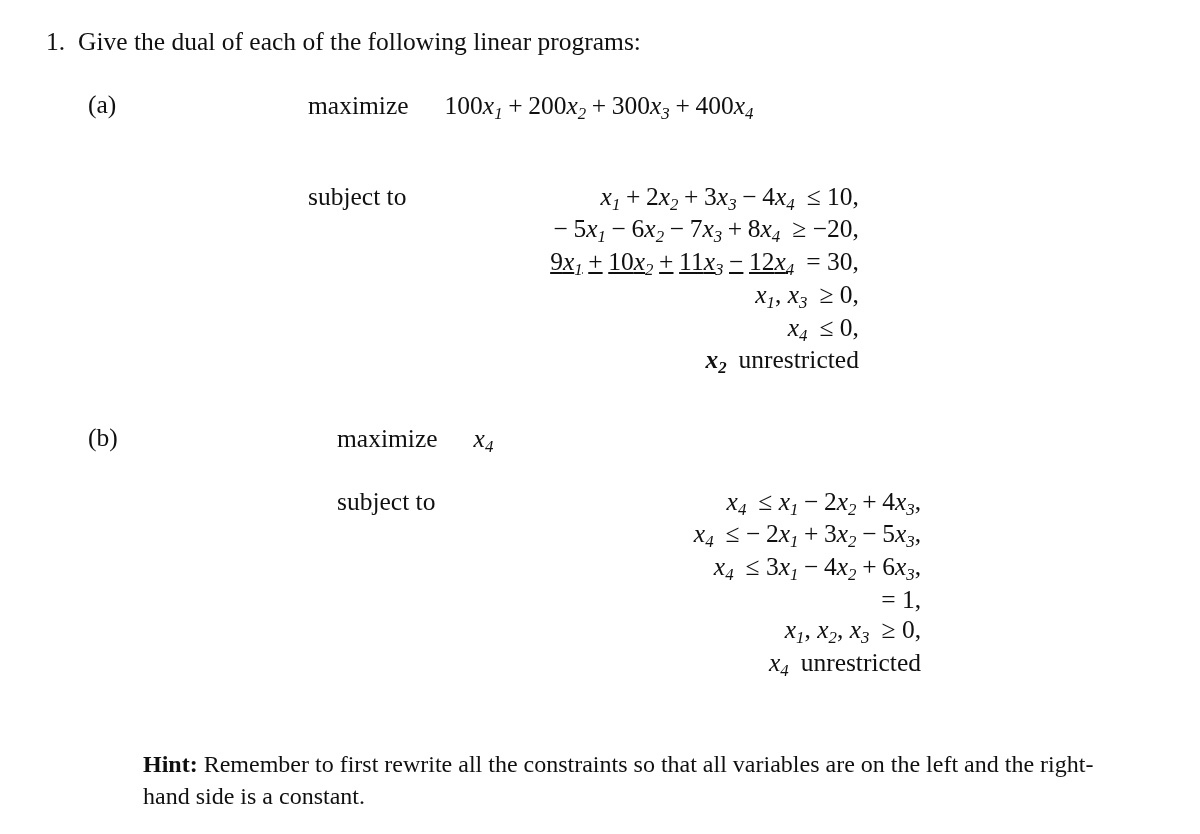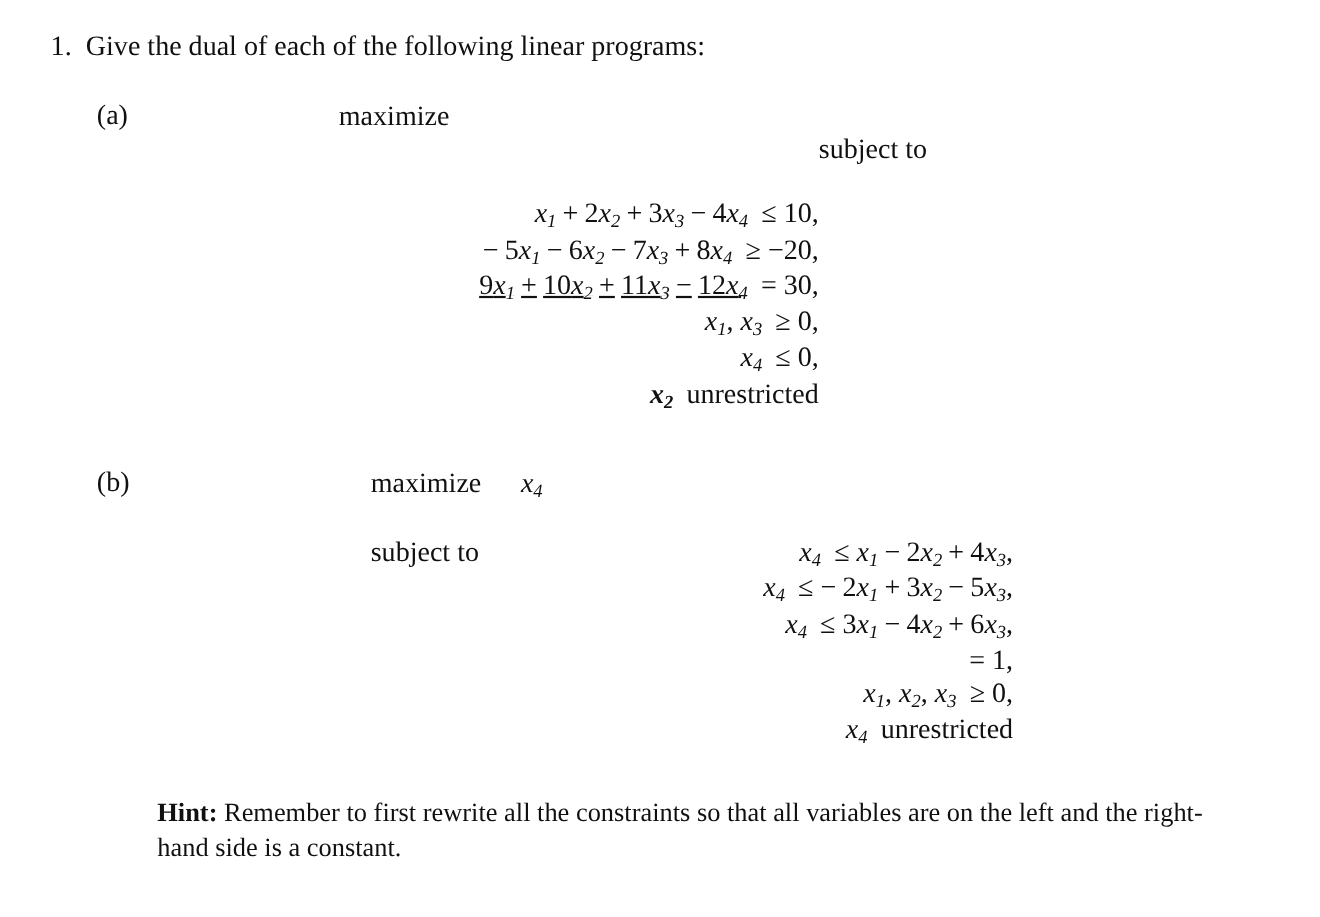--- a/index.html
+++ b/index.html
@@ -100,20 +100,25 @@
   <div class="problem-line">
     <span class="problem-number">1.</span><span>Give the dual of each of the following linear programs:</span>
   </div>
 
   <div class="program">
     <div class="program-label" style="left:88px; top:92px;">(a)</div>
 
     <div class="lp-grid" style="left:308px; top:91px;">
 
       <div class="kw">maximize</div>
+      <div class="expr" style="justify-content:flex-start; padding-left:22px;">
+        <span class="mi">
+          <span class="mn">100</span><span class="mi">x<span class="sub">1</span></span><span class="op">+</span><span class="mn">200</span><span class="mi">x<span class="sub">2</span></span><span class="op">+</span><span class="mn">300</span><span class="mi">x<span class="sub">3</span></span><span class="op">+</span><span class="mn">400</span><span class="mi">x<span class="sub">4</span></span>
+        </span>
+      </div>
 
       <div class="kw blank">&nbsp;</div>
       <div class="expr" style="height:28px;">&nbsp;</div>
 
       <div class="kw">subject to</div>
       <div class="expr">
         <span class="lhs" style="width:304px;">
           <span class="mi">x<span class="sub">1</span></span><span class="op">+</span><span class="mn">2</span><span class="mi">x<span class="sub">2</span></span><span class="op">+</span><span class="mn">3</span><span class="mi">x<span class="sub">3</span></span><span class="op">−</span><span class="mn">4</span><span class="mi">x<span class="sub">4</span></span>
         </span>
           <span class="rel-wrap" style="padding-left:12px;margin-top:28px;"><span class="rel">≤</span><span class="mn">10,</span></span>
@@ -216,18 +221,18 @@
       <div class="kw blank">&nbsp;</div>
       <div class="expr">
         <span class="lhs" style="width:262px;">
           <span class="mi">x<span class="sub">4</span></span>
         </span>
           <span class="rel-wrap" style="padding-left:12px;"><span class="txt">unrestricted</span></span>
       </div>
     </div>
   </div>
 
-  <div class="hint" style="left:143px; top:723px;">
+  <div class="hint" style="left:143px; top:748px;">
     <b>Hint:</b>
     <span>Remember to first rewrite all the constraints so that all variables are on the left and the right-hand side is a constant.</span>
   </div>
 
 </div>
 
 </body></html>

